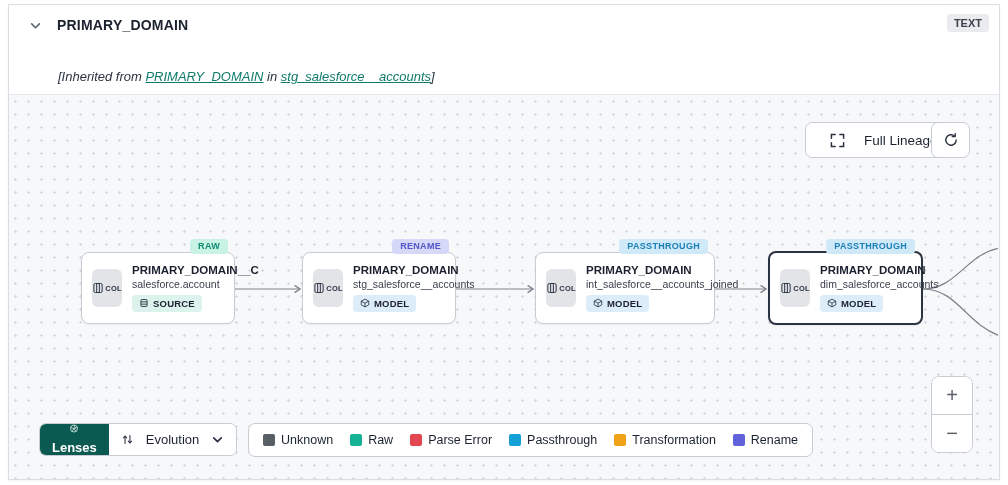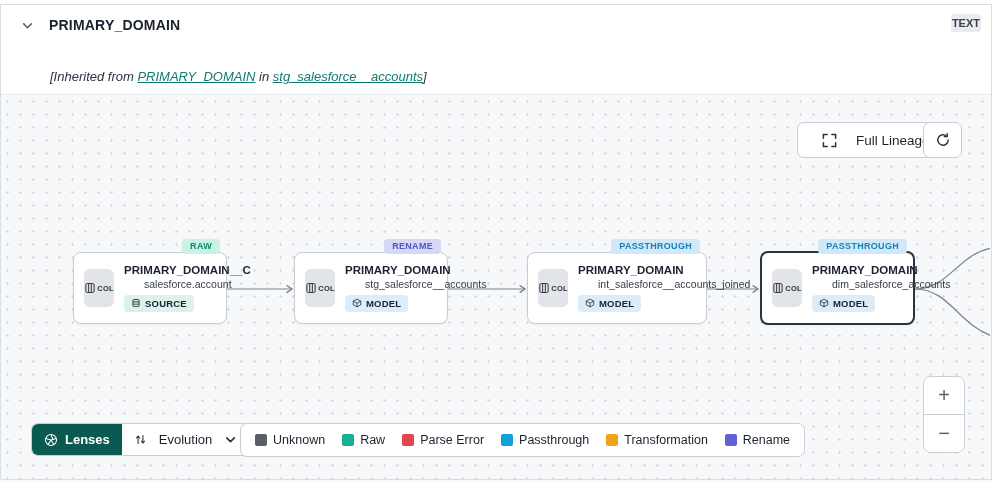--- a/index.html
+++ b/index.html
@@ -1,26 +1,26 @@
 <!DOCTYPE html>
 <html><head>
 <meta charset="utf-8">
 <style>
   html,body{margin:0;padding:0;background:#fff;font-family:"Liberation Sans",sans-serif;}
   .stage{position:relative;width:1008px;height:485px;overflow:hidden;background:#fff;}
-  .card{position:absolute;left:0;top:4px;width:990px;height:474px;background:#fff;
+  .card{position:absolute;left:8px;top:4px;width:990px;height:474px;background:#fff;
         border:1px solid #d9dee4;border-radius:0;overflow:hidden;box-shadow:0 1px 2px rgba(20,30,50,.05);}
 
   
   .header{position:relative;height:89px;background:#fff;}
   .hdr-row{position:absolute;top:12px;left:20px;display:flex;align-items:center;gap:15px;}
   .chev{width:13px;height:13px;color:#5b626c;}
   .title{font-size:14px;font-weight:700;color:#1b212e;letter-spacing:.2px;}
   .type-badge{position:absolute;top:9px;right:10px;background:#e9ebef;color:#3a424e;
-              font-size:11px;font-weight:600;padding:3px 1px;border-radius:3px;}
+              font-size:11px;font-weight:600;padding:3px 7px;border-radius:3px;}
   .desc{position:absolute;top:38px;left:22px;font-style:italic;font-size:13.5px;color:#1b212e;white-space:nowrap;}
   .desc code{font-family:"DejaVu Sans Mono",monospace;font-weight:700;font-style:italic;font-size:12px;}
   .inherited{position:absolute;top:64px;left:22px;font-style:italic;font-size:13px;color:#2a3240;white-space:nowrap;margin-left:27px;}
   .inherited a{text-decoration:underline;cursor:pointer;}
 
   
   .canvas{position:absolute;left:0;right:0;top:89px;bottom:0;background:#f7f8fa;border-top:1px solid #e5e8ec;
           background-image:radial-gradient(circle,#d6d9de 1px,transparent 1.3px);background-size:13px 13px;}
 
   .edges{position:absolute;left:0;top:0;width:989px;height:384px;pointer-events:none;}
@@ -30,21 +30,21 @@
         box-shadow:0 1px 2px rgba(20,30,50,.06);cursor:pointer;}
   .node.selected{border:2px solid #2a3342;}
   .status-badge{position:absolute;top:-14px;right:6px;font-size:9px;font-weight:700;letter-spacing:.3px;
                 padding:3px 8px 2px;border-radius:4px;line-height:1.1;}
   .col-chip{width:30px;height:38px;background:#e2e4e8;border-radius:6px;display:flex;flex-direction:row;
             align-items:center;justify-content:center;gap:1px;flex:0 0 auto;}
   .col-chip svg{width:12px;height:12px;color:#2a3342;}
   .col-label{font-size:7.5px;font-weight:700;color:#2a3342;letter-spacing:.2px;}
   .node-body{display:flex;flex-direction:column;align-items:flex-start;}
   .node-title{font-size:11.5px;font-weight:700;color:#1b212e;margin-bottom:2px;white-space:nowrap;}
-  .node-subtitle{font-size:10.5px;color:#39414d;margin-bottom:5px;white-space:nowrap;margin-left:20px;}
+  .node-subtitle{font-size:10.5px;color:#39414d;margin-bottom:5px;white-space:nowrap;}
   .node-badge{display:inline-flex;align-items:flex-start;gap:4px;padding:3px 7px;border-radius:4px;
               font-size:9.5px;font-weight:700;color:#1b212e;letter-spacing:.2px;}
   .node-badge svg{width:10px;height:10px;color:#1b212e;}
 
   
   .btn{background:#fff;border:1px solid #c8ccd3;border-radius:7px;display:flex;align-items:center;
        justify-content:center;cursor:pointer;box-sizing:border-box;color:#1c2330;}
   .full-lineage{position:absolute;left:796px;top:27px;height:36px;padding:0 24px;gap:19px;
                 font-size:13.5px;font-weight:500;}
   .full-lineage svg{width:15px;height:15px;color:#2a3342;}
@@ -216,21 +216,21 @@
           </svg>
       </div>
 
       <div class="zoomctl">
         <div class="zbtn">+</div>
         <div class="zdiv"></div>
         <div class="zbtn">−</div>
       </div>
 
       <div class="lenses-pill">
-        <div class="lenses-seg" style="background-color: rgb(11, 90, 82);">
+        <div class="lenses-seg" style="background-color: rgb(11, 90, 82); flex-direction: column;">
           <svg viewBox="0 0 16 16" fill="none" stroke="currentColor" stroke-width="1.2">
               <circle cx="8" cy="8" r="6.3"></circle>
               <path d="M8 1.7 L10.5 8"></path>
               <path d="M14.1 6.3 L8 8"></path>
               <path d="M11.5 13.3 L8 8"></path>
               <path d="M4.5 13.3 L8 8"></path>
               <path d="M1.9 6.3 L8 8"></path>
             </svg>
           <span>Lenses</span>
         </div>

